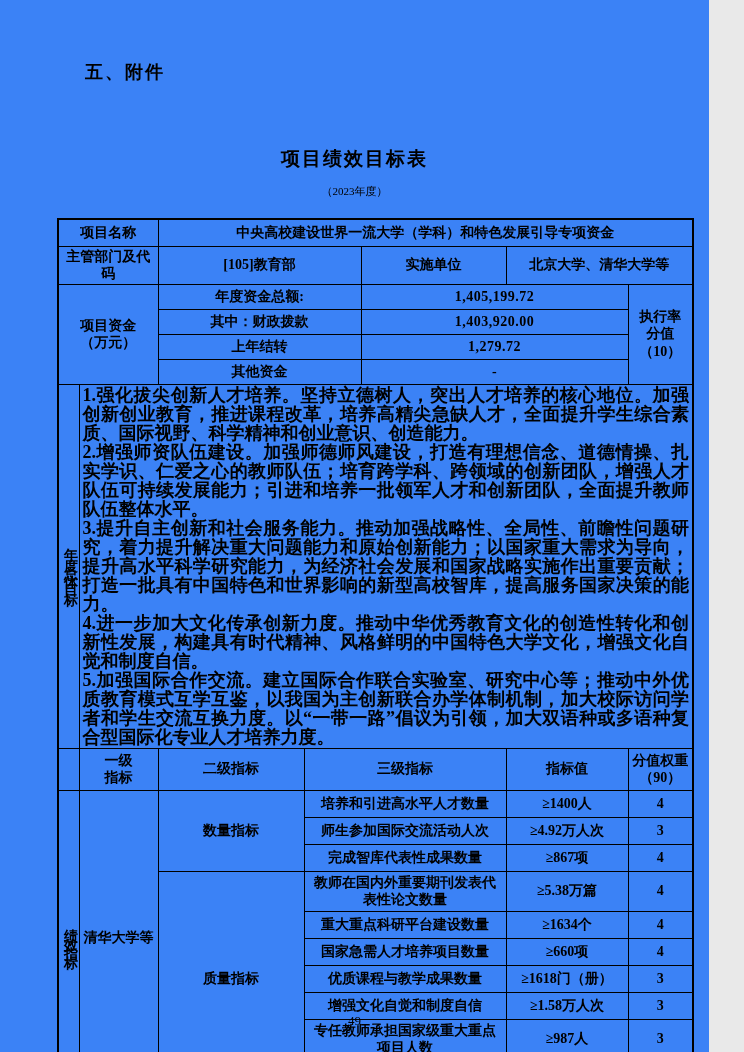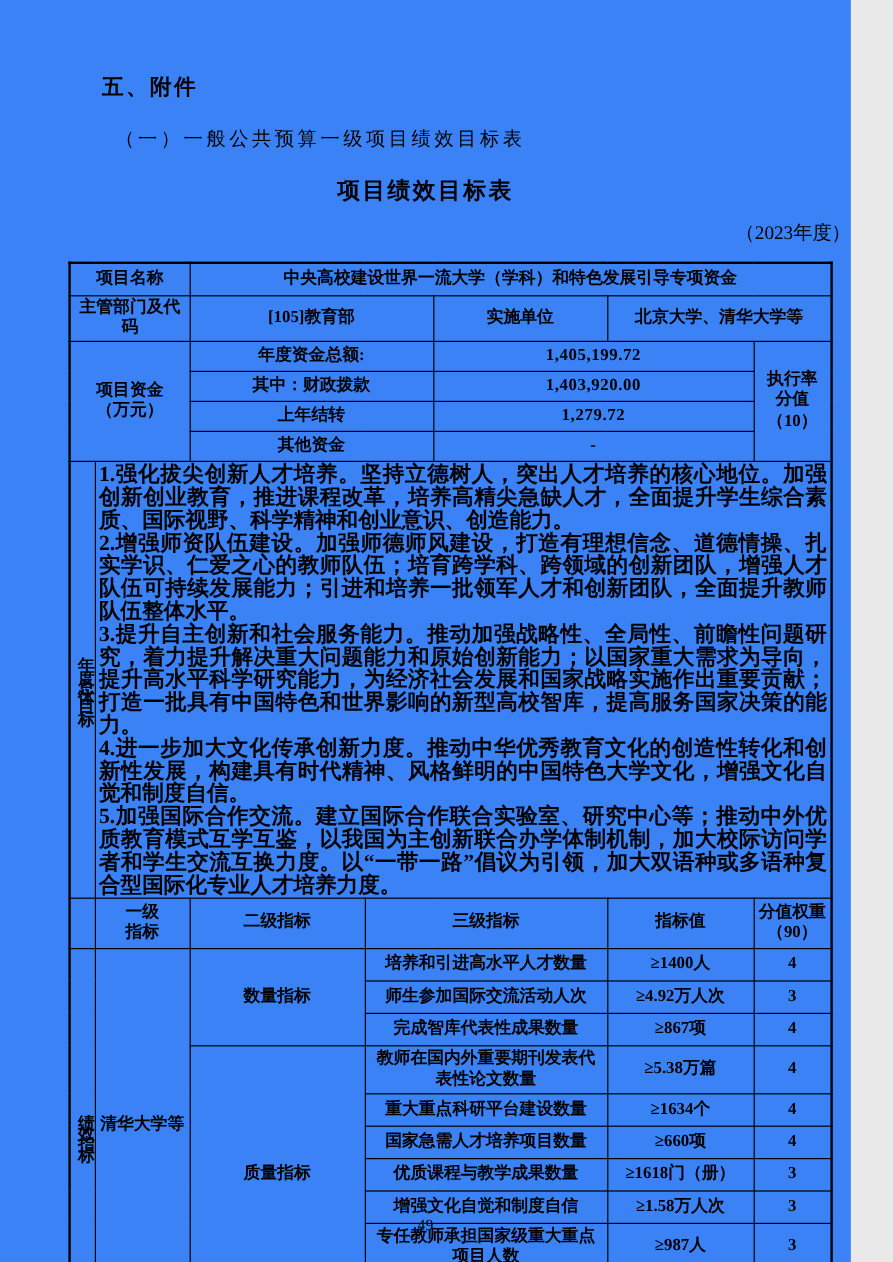--- a/index.html
+++ b/index.html
@@ -17,22 +17,22 @@
   .sub-heading {
     position:absolute; left:96px; top:106px;
     font-size:16px; letter-spacing:3px;
   }
   .doc-title {
     position:absolute; left:0; right:0; top:146px; text-align:center;
     font-family:"Liberation Sans", sans-serif;
     font-size:19px; font-weight:bold; letter-spacing:2px;
   }
   .doc-year {
-    position:absolute; left:0; right:0; top:184px; text-align:right;
-    font-size:16px;
+    position:absolute; left:0; right:0; top:184px; text-align:center;
+    font-size:11px;
   }
   table.perf {
     position:absolute; left:57px; top:218px; width:635px;
     border-collapse:collapse; table-layout:fixed;
     border:2px solid #000;
     font-weight:bold;
   }
   table.perf td {
     border:1px solid #000;
     font-size:14px; line-height:1.25;
@@ -58,21 +58,20 @@
     position:absolute; left:0; right:0; top:1013px; text-align:center;
     font-size:13px;
   }
 </style>
 </head>
 <body>
 
 <div class="page">
 
   <div class="sec-heading">五、附件</div>
-  <div class="sub-heading">（一）一般公共预算一级项目绩效目标表</div>
   <div class="doc-title">项目绩效目标表</div>
   <div class="doc-year">（2023年度）</div>
 
   <table class="perf">
     <colgroup>
       <col style="width:21px">
         <col style="width:79px">
         <col style="width:146px">
       <col style="width:57px">
         <col style="width:145px">

